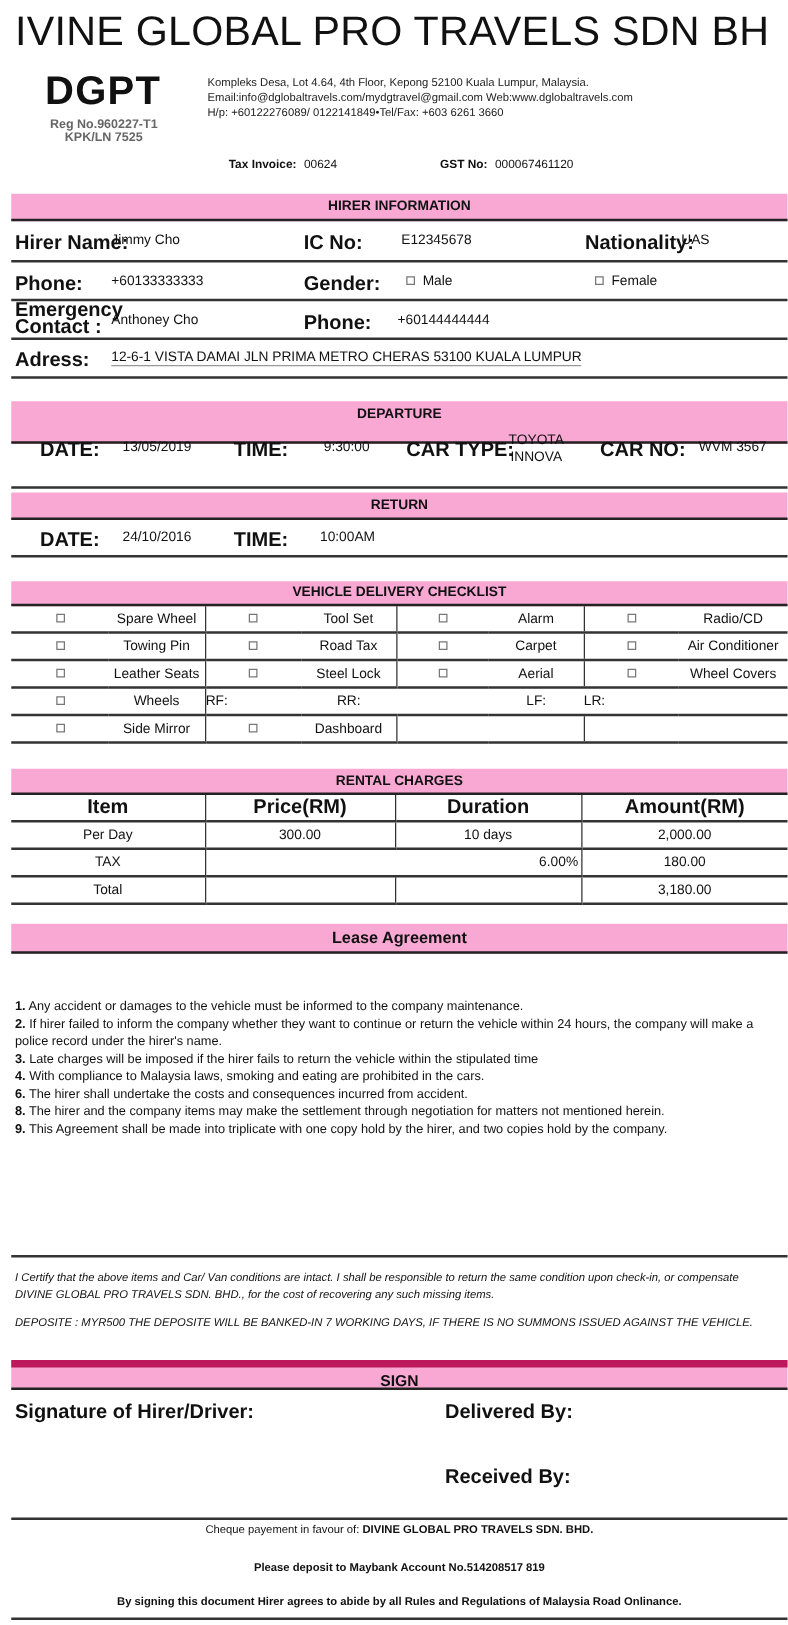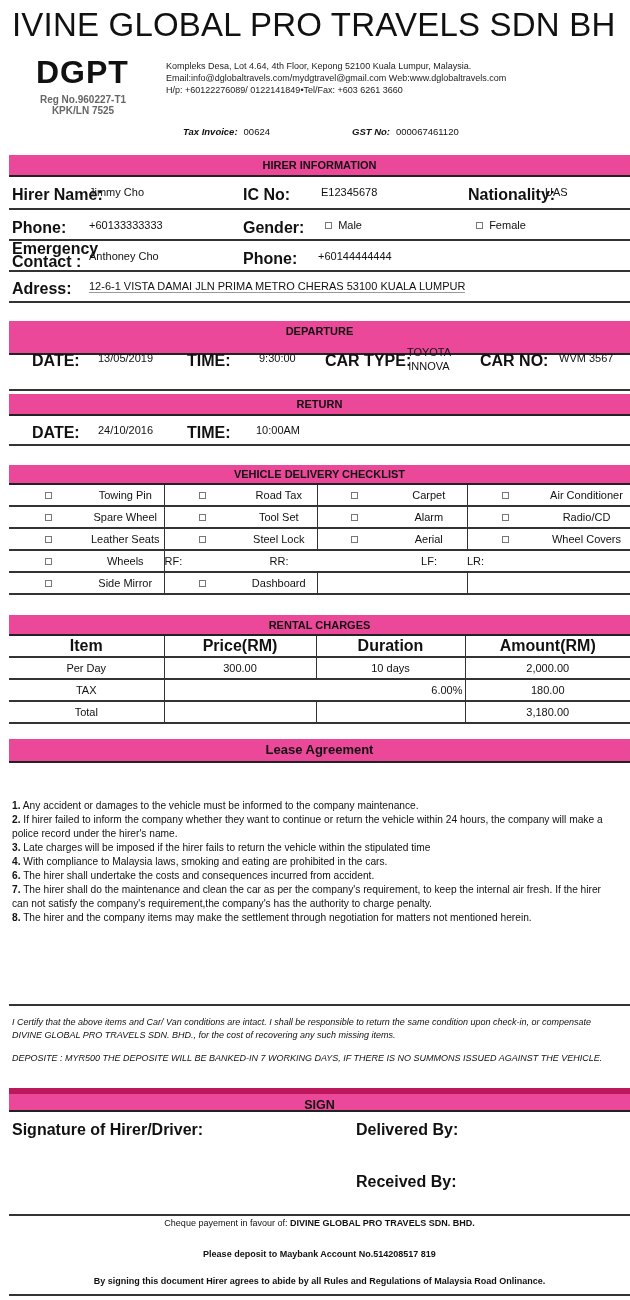--- a/index.html
+++ b/index.html
@@ -3,22 +3,22 @@
 <meta charset="utf-8">
 <style>
   html, body { margin:0; padding:0; background:#fff; }
   body { width:630px; height:1300px; position:relative; overflow:hidden; font-family:"Liberation Sans", sans-serif; color:#111; }
   .abs { position:absolute; }
   .title { left:12px; top:6px; font-size:33px; white-space:nowrap; letter-spacing:0.2px; color:#111; }
   .logo { left:36px; top:54px; font-size:32px; font-weight:bold; letter-spacing:1px; }
   .reg { left:30px; top:94px; width:106px; text-align:center; font-size:10px; font-weight:bold; color:#666; line-height:11px; }
   .addr { left:166px; top:60px; font-size:9px; line-height:12px; color:#222; }
   .taxrow { top:126px; font-size:9.5px; }
-  .taxrow b { margin-right:6px;font-style:italic; }
-  .bar { left:9px; width:621px; background:#ec4899; border-bottom:2px solid #222; text-align:center; font-weight:bold; font-size:11px; color:#111; box-sizing:border-box; }
+  .taxrow b { margin-right:6px; }
+  .bar { left:9px; width:621px; background:#f9a8d4; border-bottom:2px solid #222; text-align:center; font-weight:bold; font-size:11px; color:#111; box-sizing:border-box; }
   .hline { left:9px; width:621px; height:0; border-top:2px solid #333; }
   .lbl { font-weight:bold; font-size:16px; }
   .val { font-size:11px; }
   table.grid { position:absolute; left:9px; width:621px; border-collapse:collapse; font-size:11px; }
   table.grid td { border-bottom:2px solid #333; height:20px; padding:0; }
   table.grid td.vl { border-left:1.5px solid #333; }
   .cb { display:inline-block; width:5px; height:5px; border:1px solid #777; }
   .center { text-align:center; }
   .terms { left:12px; top:799px; width:605px; font-size:10.2px; line-height:14px; color:#111; }
   .terms p { margin:0; }
@@ -105,37 +105,37 @@
       <col style="width:77px">
       <col style="width:76px">
       <col style="width:74px">
       <col style="width:76px">
       <col style="width:76px">
       <col style="width:87px">
     </colgroup>
   <tbody id="checklist-body">
       <tr>
         <td class="center"><span class="cb"></span></td>
+        <td class="center">Spare Wheel</td>
+        <td class="center vl"><span class="cb"></span></td>
+        <td class="center">Tool Set</td>
+        <td class="center vl"><span class="cb"></span></td>
+        <td class="center">Alarm</td>
+        <td class="center vl"><span class="cb"></span></td>
+        <td class="center">Radio/CD</td>
+      </tr>
+      <tr>
+        <td class="center"><span class="cb"></span></td>
         <td class="center">Towing Pin</td>
         <td class="center vl"><span class="cb"></span></td>
         <td class="center">Road Tax</td>
         <td class="center vl"><span class="cb"></span></td>
         <td class="center">Carpet</td>
         <td class="center vl"><span class="cb"></span></td>
         <td class="center">Air Conditioner</td>
-      </tr>
-      <tr>
-        <td class="center"><span class="cb"></span></td>
-        <td class="center">Spare Wheel</td>
-        <td class="center vl"><span class="cb"></span></td>
-        <td class="center">Tool Set</td>
-        <td class="center vl"><span class="cb"></span></td>
-        <td class="center">Alarm</td>
-        <td class="center vl"><span class="cb"></span></td>
-        <td class="center">Radio/CD</td>
       </tr>
       <tr>
         <td class="center"><span class="cb"></span></td>
         <td class="center">Leather Seats</td>
         <td class="center vl"><span class="cb"></span></td>
         <td class="center">Steel Lock</td>
         <td class="center vl"><span class="cb"></span></td>
         <td class="center">Aerial</td>
         <td class="center vl"><span class="cb"></span></td>
         <td class="center">Wheel Covers</td>
@@ -201,22 +201,22 @@
 </tbody>
   </table>
 
 <div class="abs bar" style="top:739px;height:24px;line-height:22px;font-size:13px;">Lease Agreement</div>
 <div class="abs terms" id="terms">
     <p><b>1.</b><span> Any accident or damages to the vehicle must be informed to the company maintenance.</span></p>
     <p><b>2.</b><span> If hirer failed to inform the company whether they want to continue or return the vehicle within 24 hours, the company will make a police record under the hirer's name.</span></p>
     <p><b>3.</b><span> Late charges will be imposed if the hirer fails to return the vehicle within the stipulated time</span></p>
     <p><b>4.</b><span> With compliance to Malaysia laws, smoking and eating are prohibited in the cars.</span></p>
     <p><b>6.</b><span> The hirer shall undertake the costs and consequences incurred from accident.</span></p>
-    <p><b>7.</b><span> The hirer shall do the maintenance and clean the car as per the company's requirement, to keep the internal air fresh. If the hirer can not satisfy the company's requirement,the company's has the authority to charge penalty.</span></p>
     <p><b>8.</b><span> The hirer and the company items may make the settlement through negotiation for matters not mentioned herein.</span></p>
+    <p><b>9.</b><span> This Agreement shall be made into triplicate with one copy hold by the hirer, and two copies hold by the company.</span></p>
   </div>
 
 <div class="abs hline" style="top:1004px"></div>
 <div class="abs cert">
   <div>I Certify that the above items and Car/ Van conditions are intact. I shall be responsible to return the same condition upon check-in, or compensate DIVINE GLOBAL PRO TRAVELS SDN. BHD., for the cost of recovering any such missing items.</div>
   <div style="height:10px"></div>
   <div>DEPOSITE : MYR500  THE DEPOSITE WILL BE BANKED-IN 7 WORKING DAYS, IF THERE IS NO SUMMONS ISSUED AGAINST THE VEHICLE.</div>
 </div>
 
 <div class="abs bar" style="top:1088px;height:24px;line-height:22px;font-size:12.5px;border-top:6px solid #be185d;">SIGN</div>

